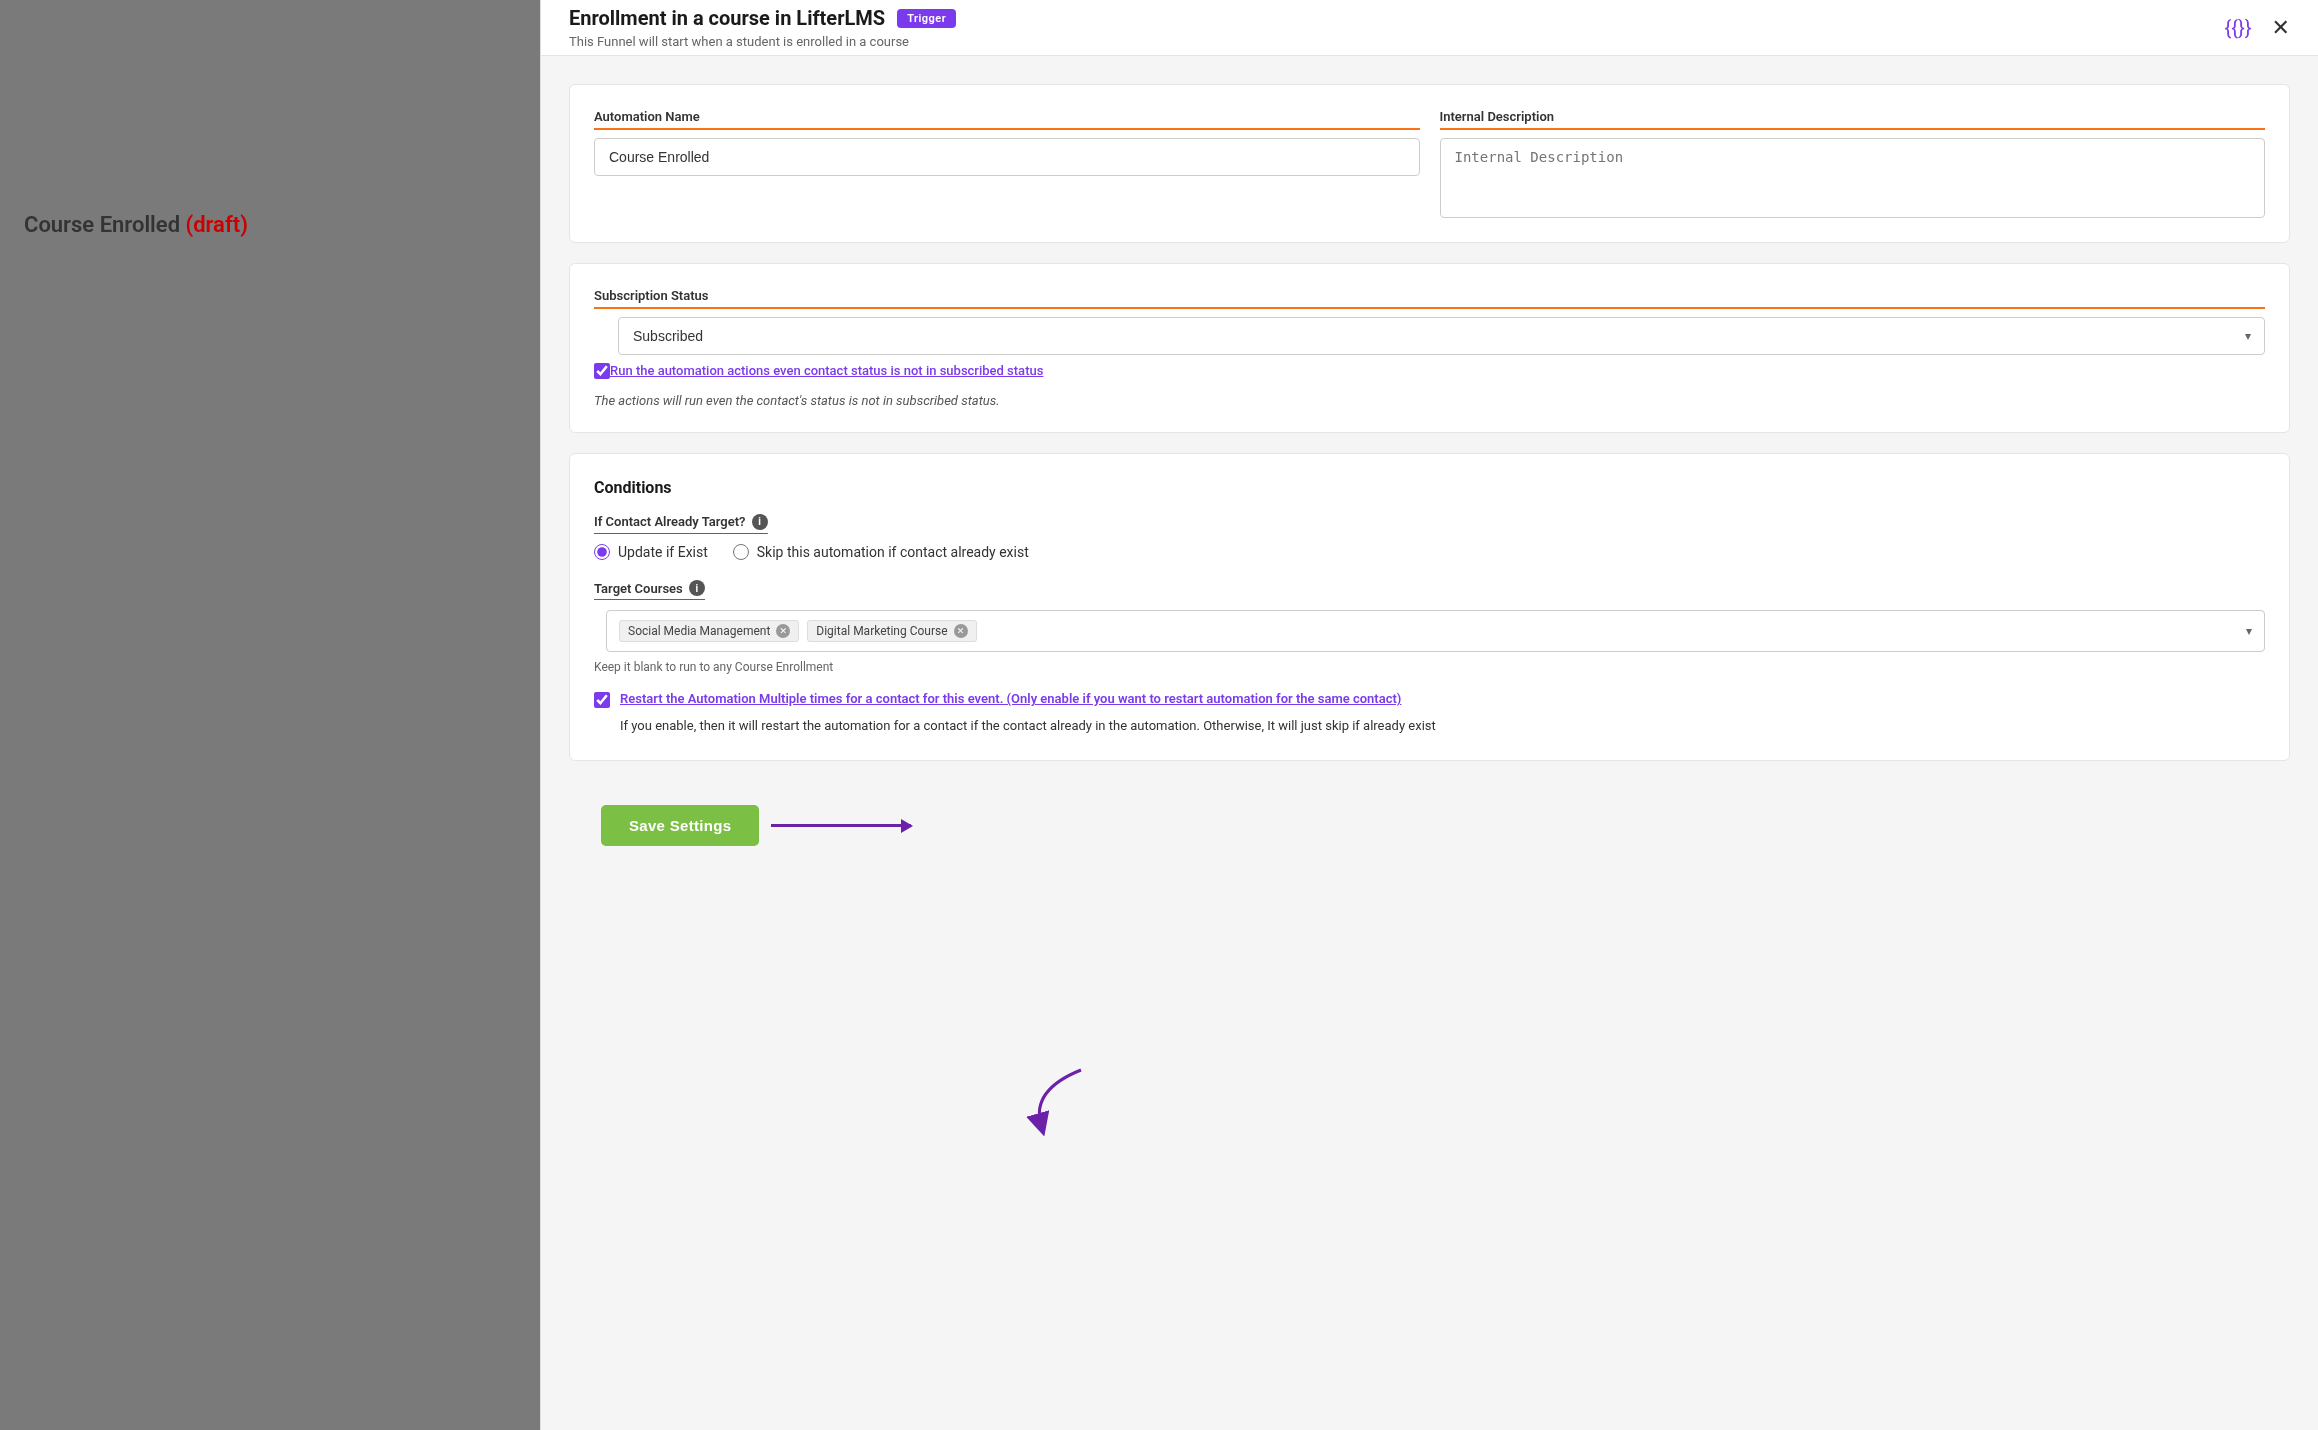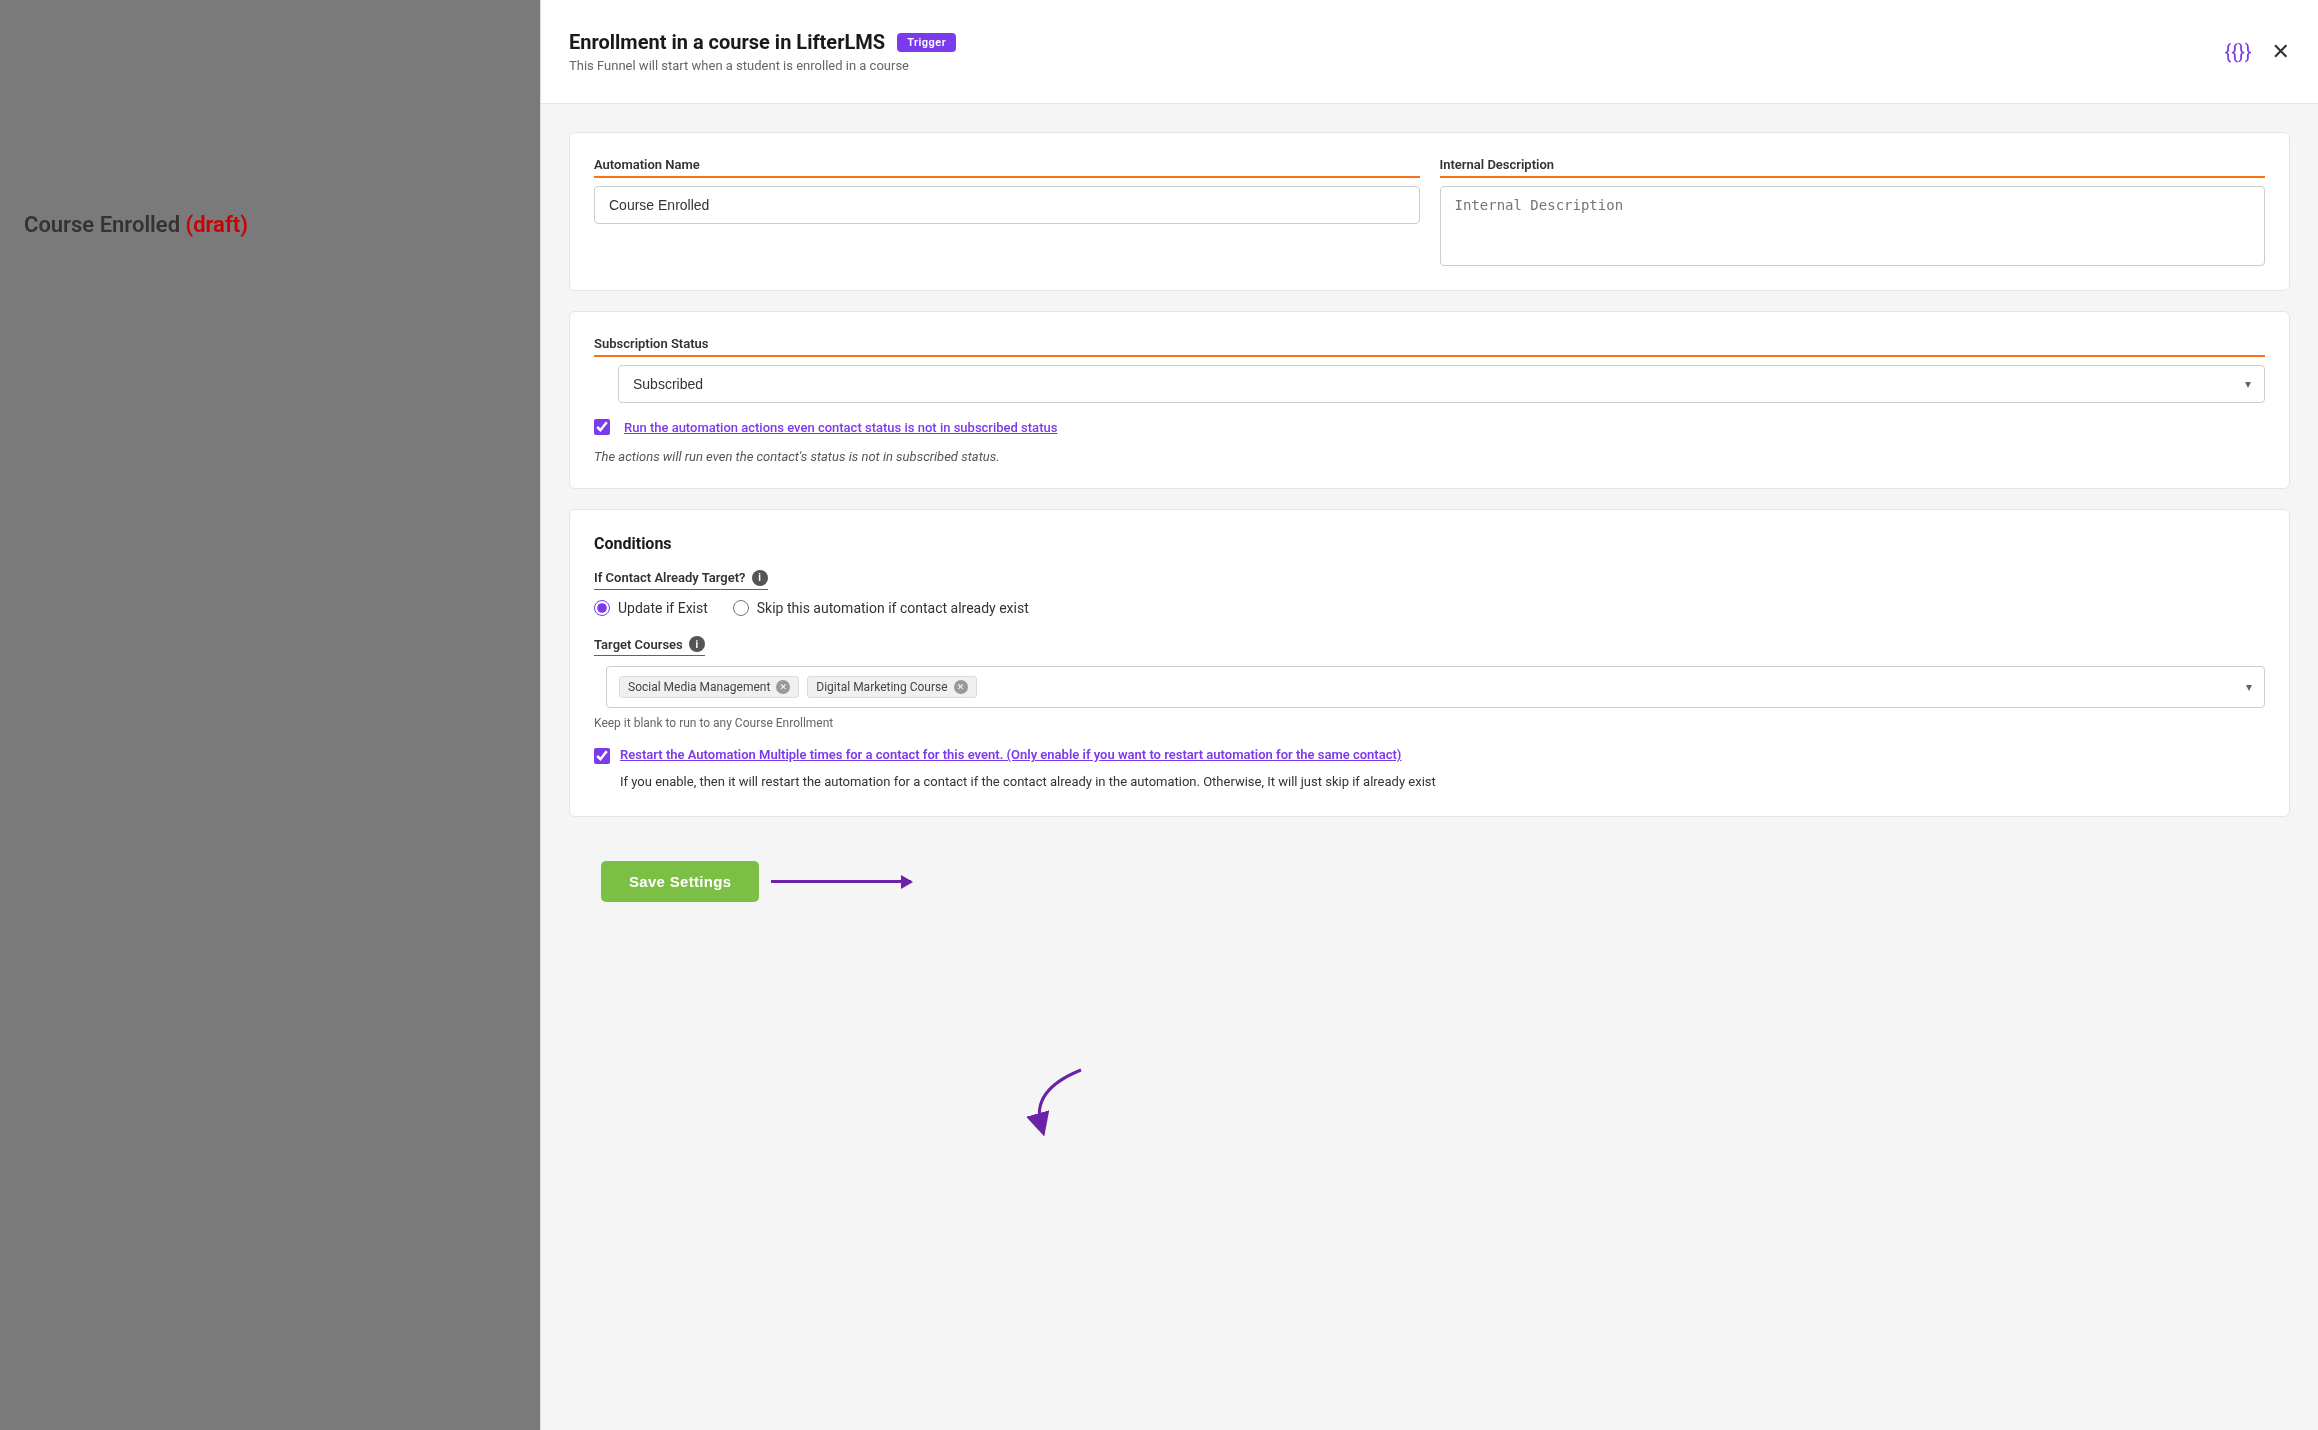--- a/index.html
+++ b/index.html
@@ -43,21 +43,21 @@
       top: 0;
       width: 1778px;
       height: 1430px;
       background: #f5f5f5;
       border-left: 1px solid #ddd;
       overflow-y: auto;
     }
 
     .modal-header {
       background: #fff;
-      padding: 30px 28px;
+      padding: 6px 28px;
       border-bottom: 1px solid #e5e5e5;
       display: flex;
       align-items: center;
       justify-content: space-between;
     }
 
     .modal-header-left {
       display: flex;
       flex-direction: column;
     }
@@ -191,23 +191,23 @@
       right: 14px;
       top: 50%;
       transform: translateY(-50%);
       color: #666;
       pointer-events: none;
       font-size: 12px;
     }
 
     .checkbox-row {
       display: flex;
-      align-items: center;
-      gap: 14px;
-      margin-top: 16px;
+      align-items: flex-start;
+      gap: 0;
+      margin-top: 8px;
     }
 
     .checkbox-input {
       width: 16px;
       height: 16px;
       accent-color: #7c3aed;
       cursor: pointer;
     }
 
     .checkbox-label {

